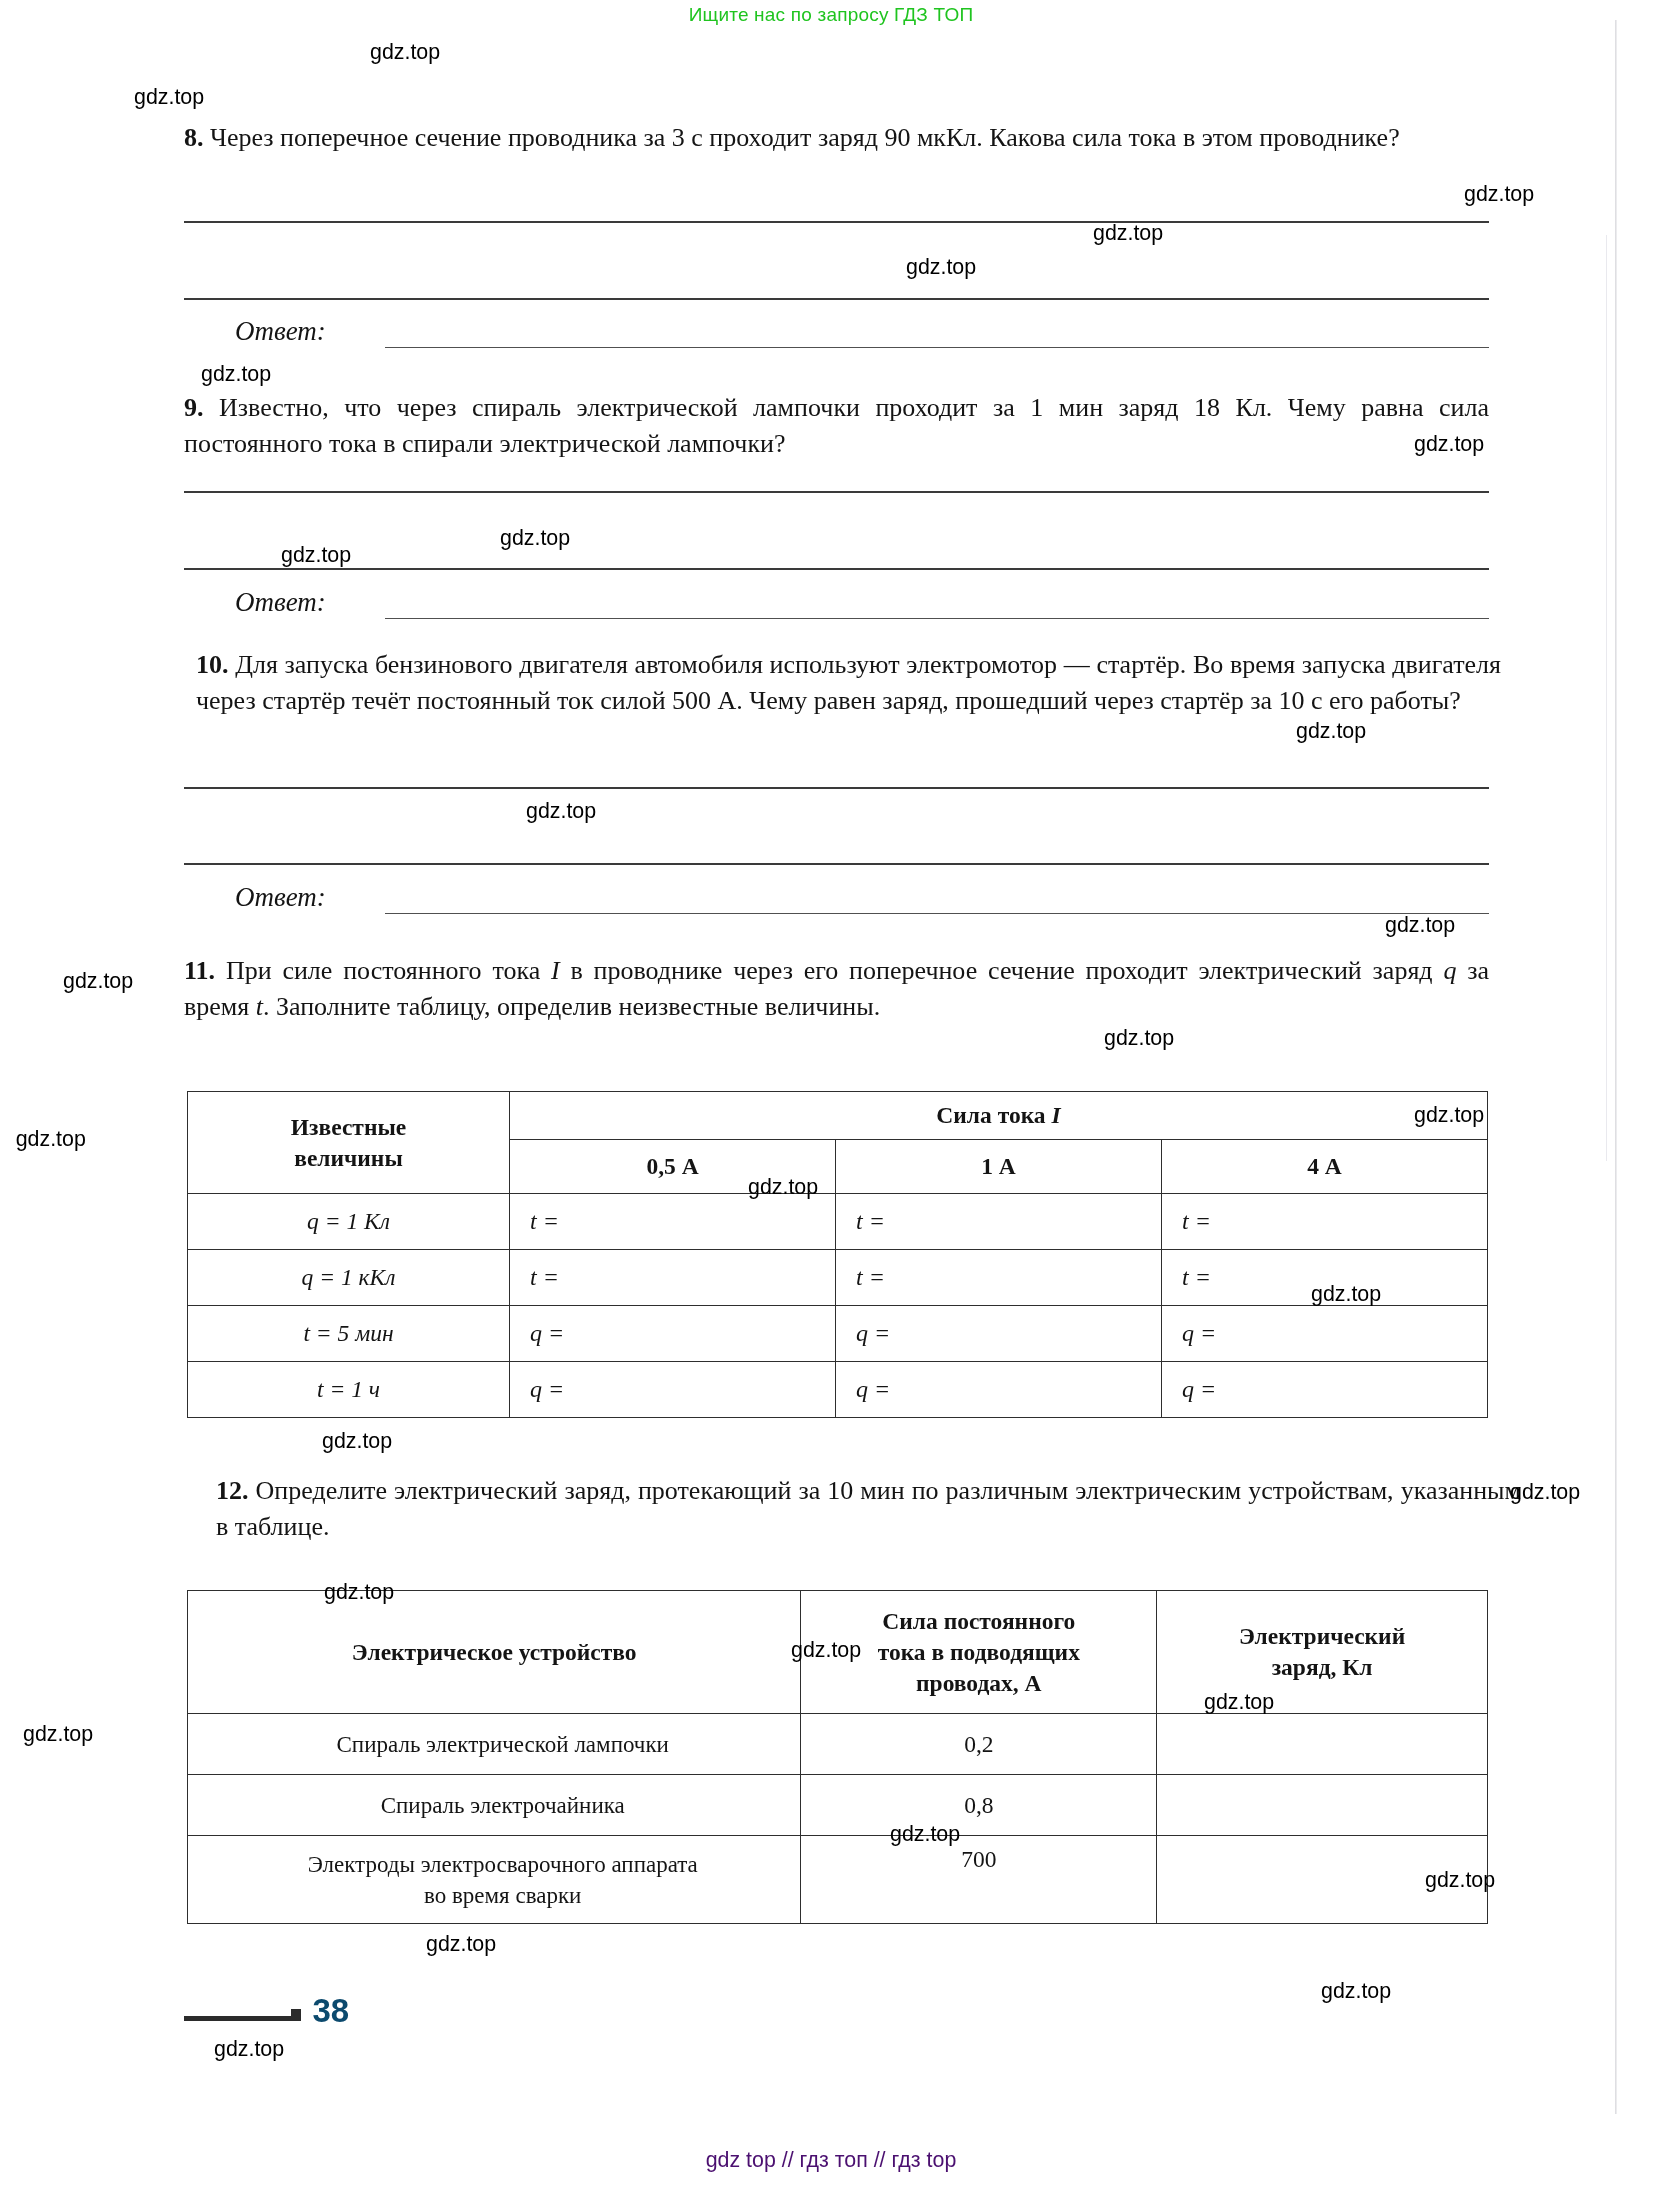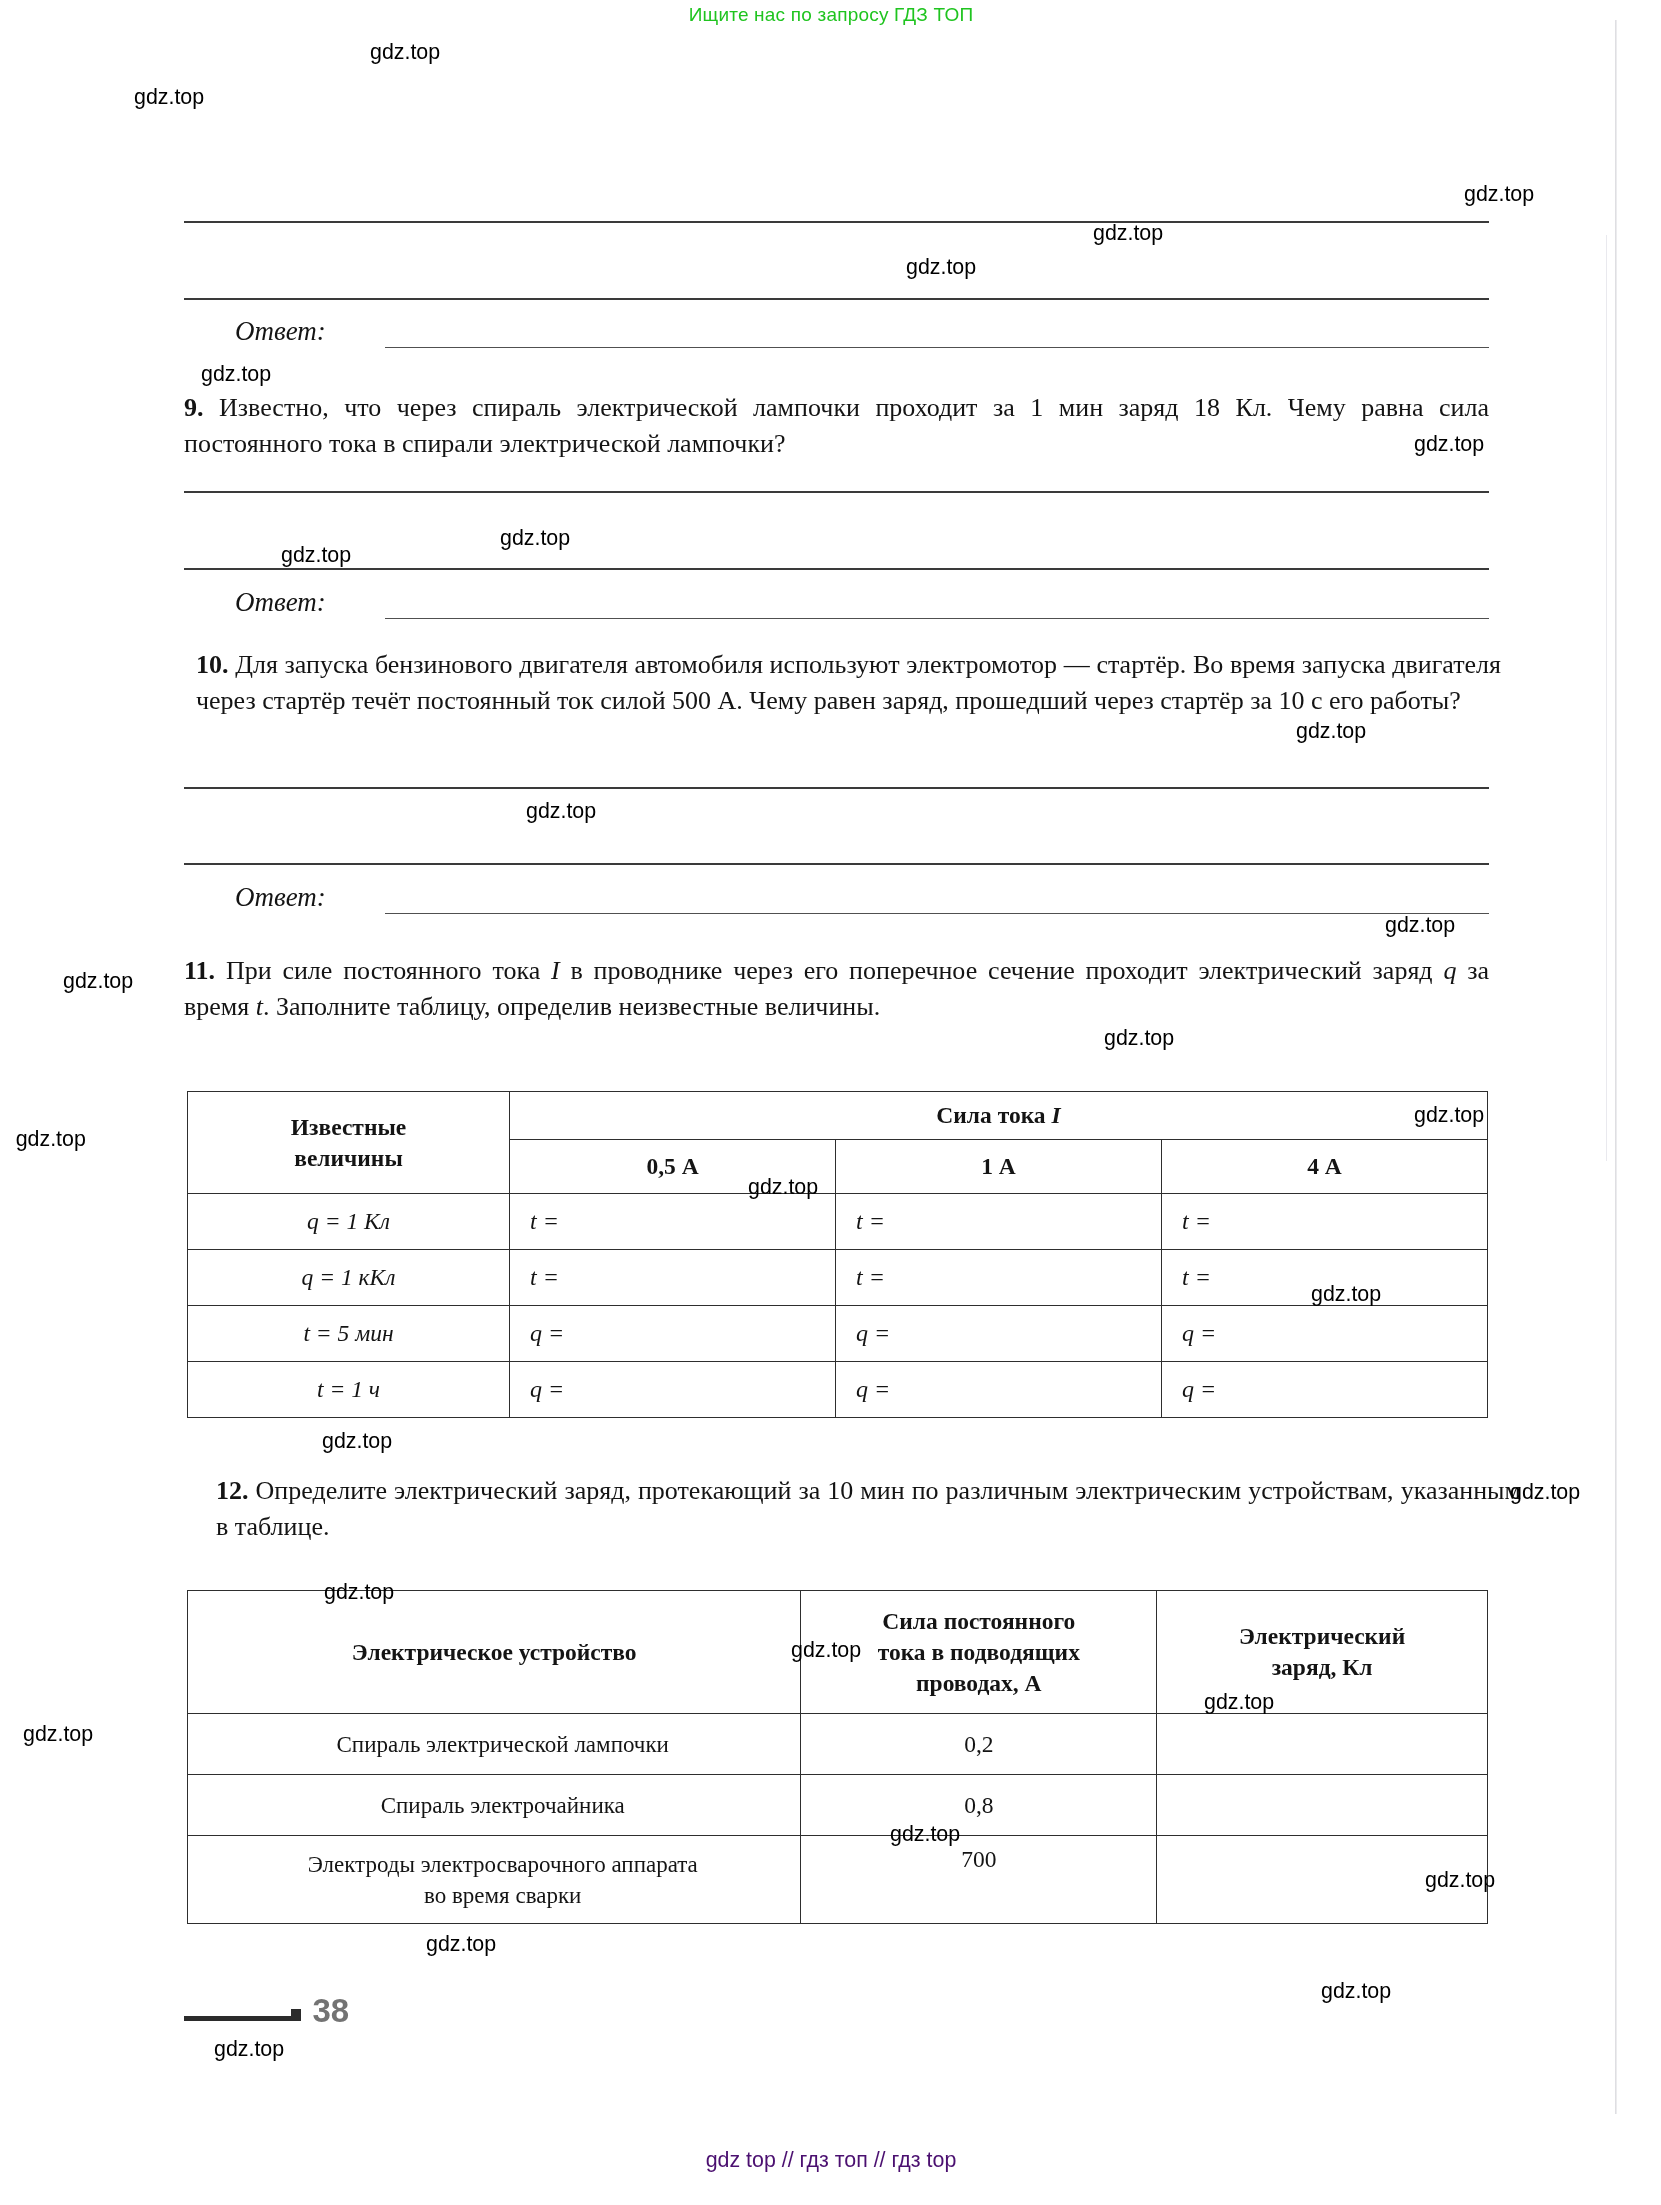--- a/index.html
+++ b/index.html
@@ -141,35 +141,39 @@
   #footer-tick{
     width:10px; height:11.4px;
     background:#2b2b2b;
     margin-bottom:6.4px;
     margin-left:-11.4px;
   }
   #page-number{
     font-family:"Liberation Sans","DejaVu Sans",sans-serif;
     font-weight:bold;
     font-size:33px;
-    color:#737373;
+    color:#0c4a6e;
     line-height:33px;
   }
 </style>
 </head>
 <body>
 
 <div id="scan-sheet"></div>
 <div id="page-edge"></div>
 <div id="page-edge2"></div>
 
 <div id="promo-banner">Ищите нас по запросу ГДЗ ТОП</div>
 
 <div id="content">
 
+  <div class="q" id="q8" style="left:184px; top:120px; width:1305px;">
+    <span class="num">8.</span>
+    <span>Через поперечное сечение проводника за 3 с проходит заряд 90 мкКл. Какова сила тока в этом проводнике?</span>
+  </div>
 
   <div class="rule" style="left:184px; top:221px; width:1305px;"></div>
   <div class="rule" style="left:184px; top:298px; width:1305px;"></div>
 
   <div class="answer-label" style="left:235px; top:316px;">Ответ:</div>
   <div class="rule thin" style="left:385px; top:347px; width:1104px;"></div>
 
   <div class="q" id="q9" style="left:184px; top:390px; width:1305px;">
     <span class="num">9.</span>
     <span>Известно, что через спираль электрической лампочки проходит за 1 мин заряд 18 Кл. Чему равна сила постоянного тока в спирали электрической лампочки?</span>

